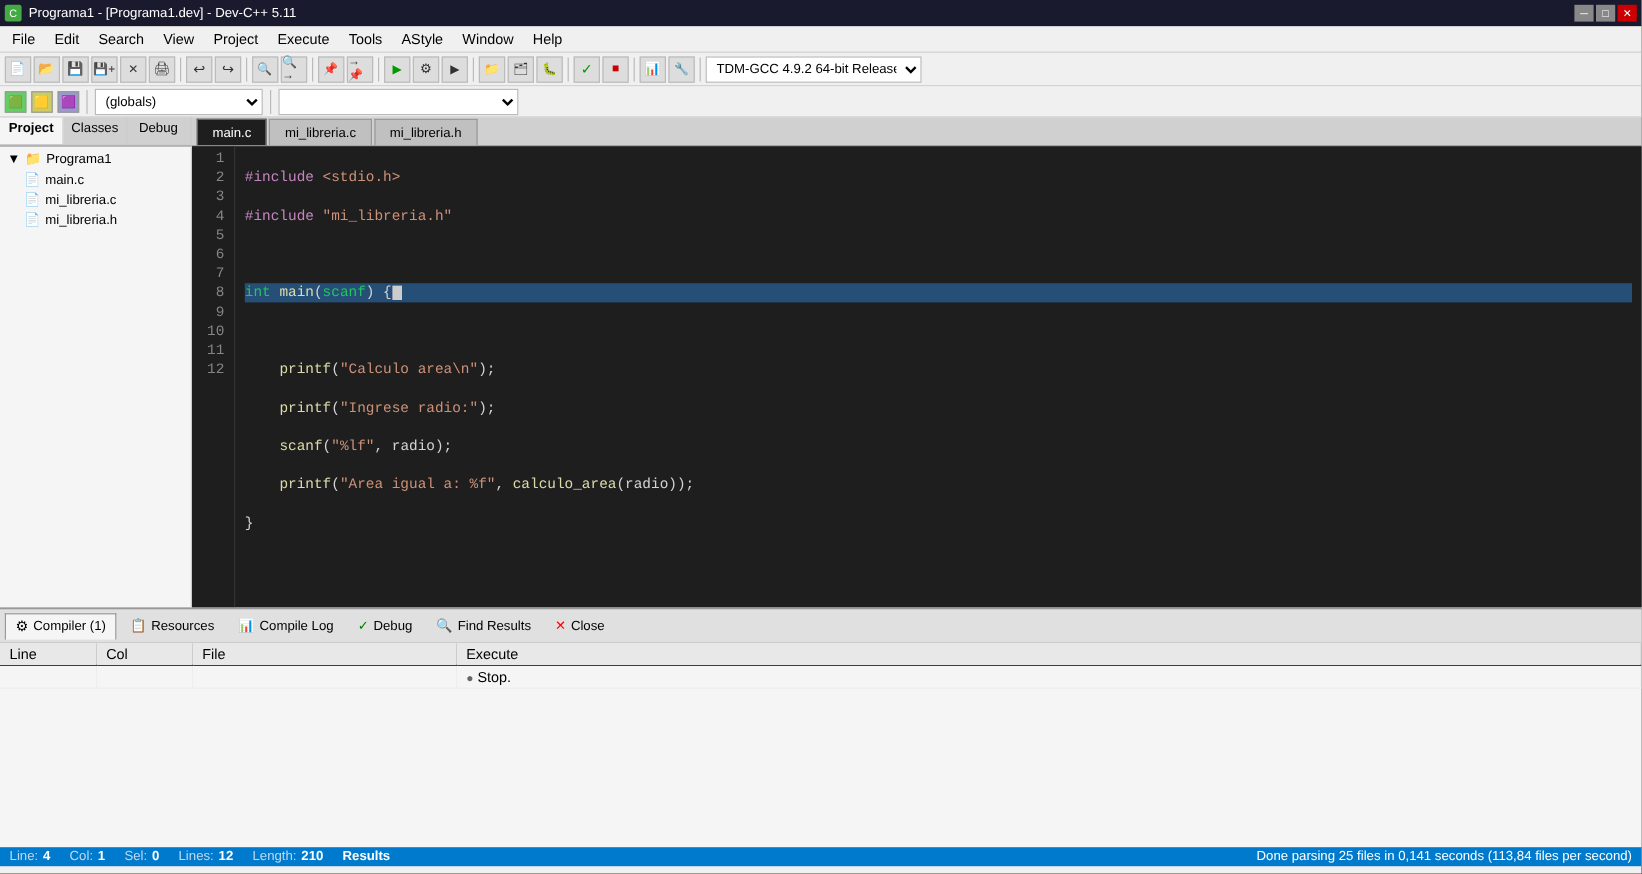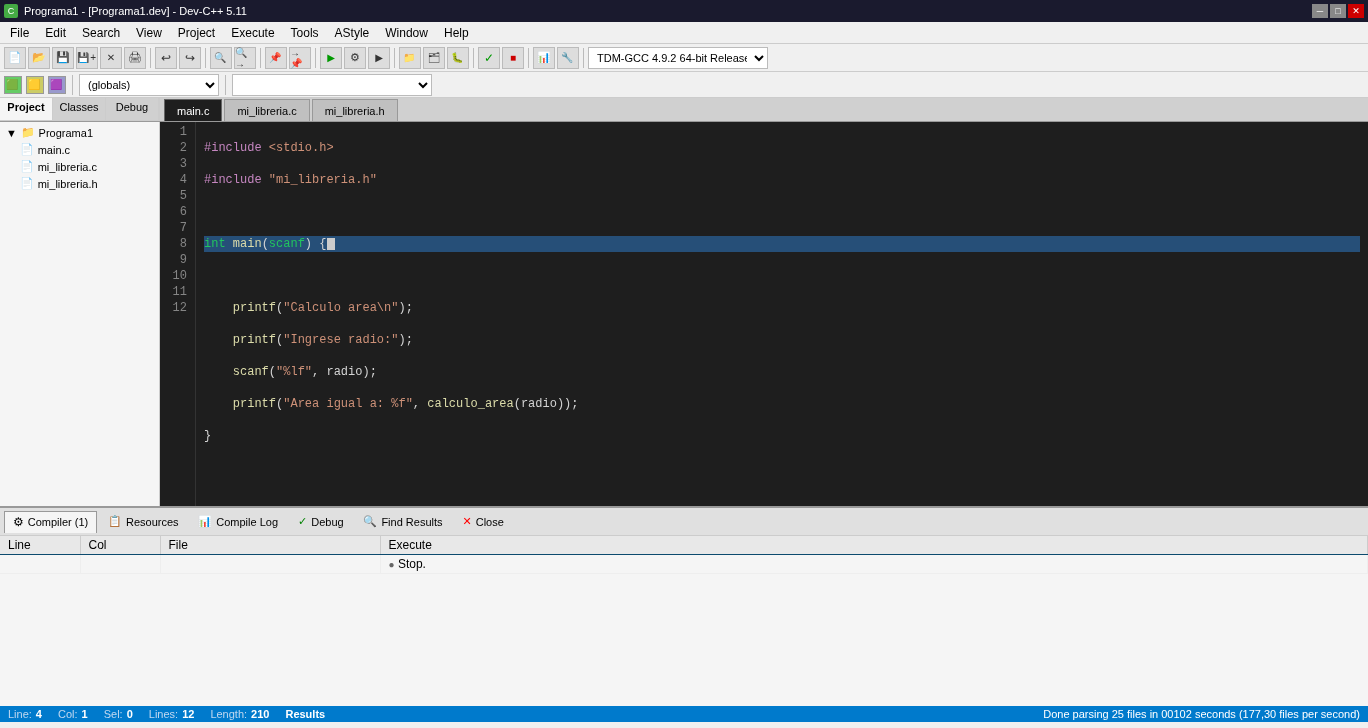--- a/index.html
+++ b/index.html
@@ -506,15 +506,15 @@
     <span class="status-value">12</span>
   </div>
   <div class="status-item">
     <span class="status-label">Length:</span>
     <span class="status-value">210</span>
   </div>
   <div class="status-item">
     <span class="status-value">Results</span>
   </div>
   <div class="status-item status-right">
-    <span>Done parsing 25 files in 00102 seconds (177,30 files per second)</span>
+    <span>Done parsing 25 files in 0,141 seconds (113,84 files per second)</span>
   </div>
 </div>
 
 </body></html>

